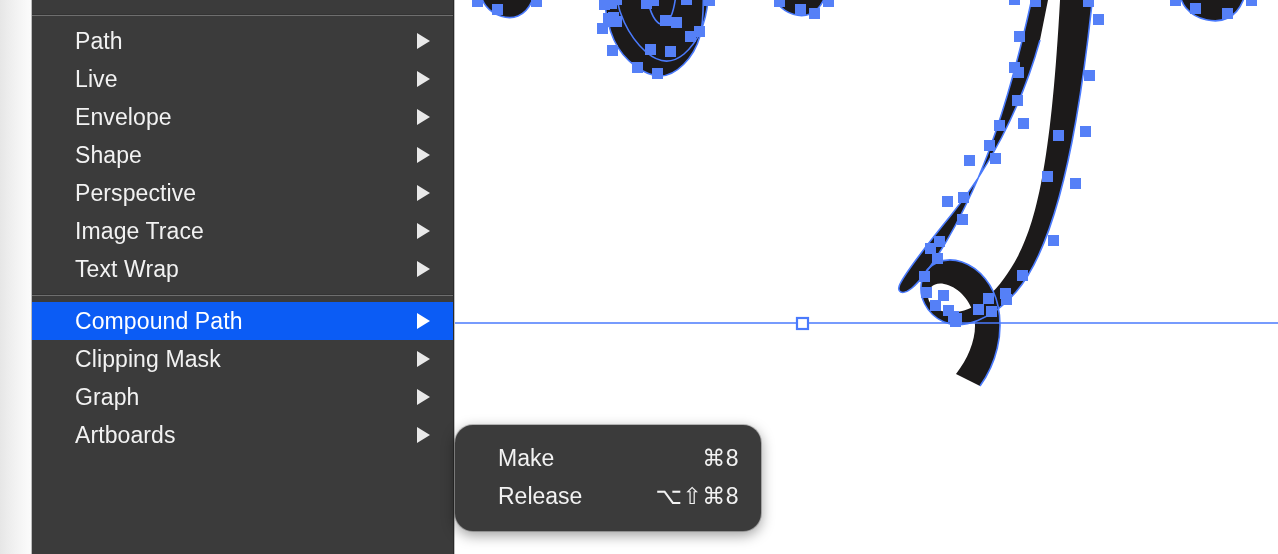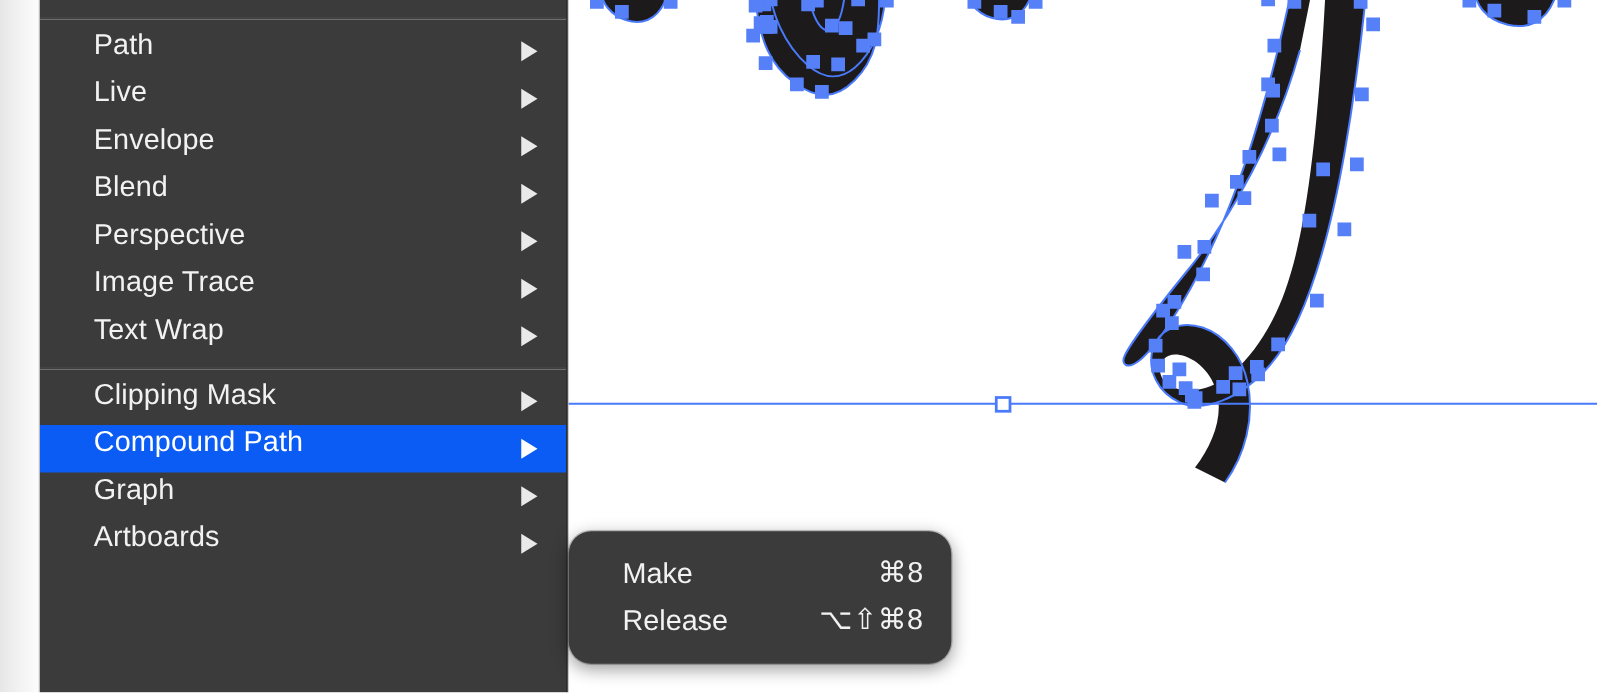--- a/index.html
+++ b/index.html
@@ -61,21 +61,21 @@
     margin: 0;
     border-top: 1px solid #333;
   }
   .menu-top-gap { height: 14px; }
   .menu-gap-sm  { height: 6px; }
 
   .menu-item {
     position: relative;
     height: 38px;
     display: flex;
-    align-items: flex-start;
+    align-items: center;
     padding: 0 0 0 43px;
     color: #f2f2f2;
     font-size: 23px;
     letter-spacing: 0.1px;
     white-space: nowrap;
   }
   .menu-item.selected {
     background: #0b5cf5;
     color: #ffffff;
   }
@@ -303,21 +303,21 @@
       </div>
       <div class="menu-item">
         <span>Live</span>
         <span class="arrow"></span>
       </div>
       <div class="menu-item">
         <span>Envelope</span>
         <span class="arrow"></span>
       </div>
       <div class="menu-item">
-        <span>Blend</span>
+        <span>Shape</span>
         <span class="arrow"></span>
       </div>
       <div class="menu-item">
         <span>Perspective</span>
         <span class="arrow"></span>
       </div>
       <div class="menu-item">
         <span>Image Trace</span>
         <span class="arrow"></span>
       </div>
@@ -325,26 +325,26 @@
         <span>Text Wrap</span>
         <span class="arrow"></span>
       </div>
     </div>
 
     <div class="menu-gap-sm"></div>
     <div class="menu-sep"></div>
     <div class="menu-gap-sm"></div>
 
     <div>
-      <div class="menu-item">
-        <span>Clipping Mask</span>
-        <span class="arrow"></span>
-      </div>
       <div class="menu-item selected">
         <span>Compound Path</span>
+        <span class="arrow"></span>
+      </div>
+      <div class="menu-item">
+        <span>Clipping Mask</span>
         <span class="arrow"></span>
       </div>
       <div class="menu-item">
         <span>Graph</span>
         <span class="arrow"></span>
       </div>
       <div class="menu-item">
         <span>Artboards</span>
         <span class="arrow"></span>
       </div>

